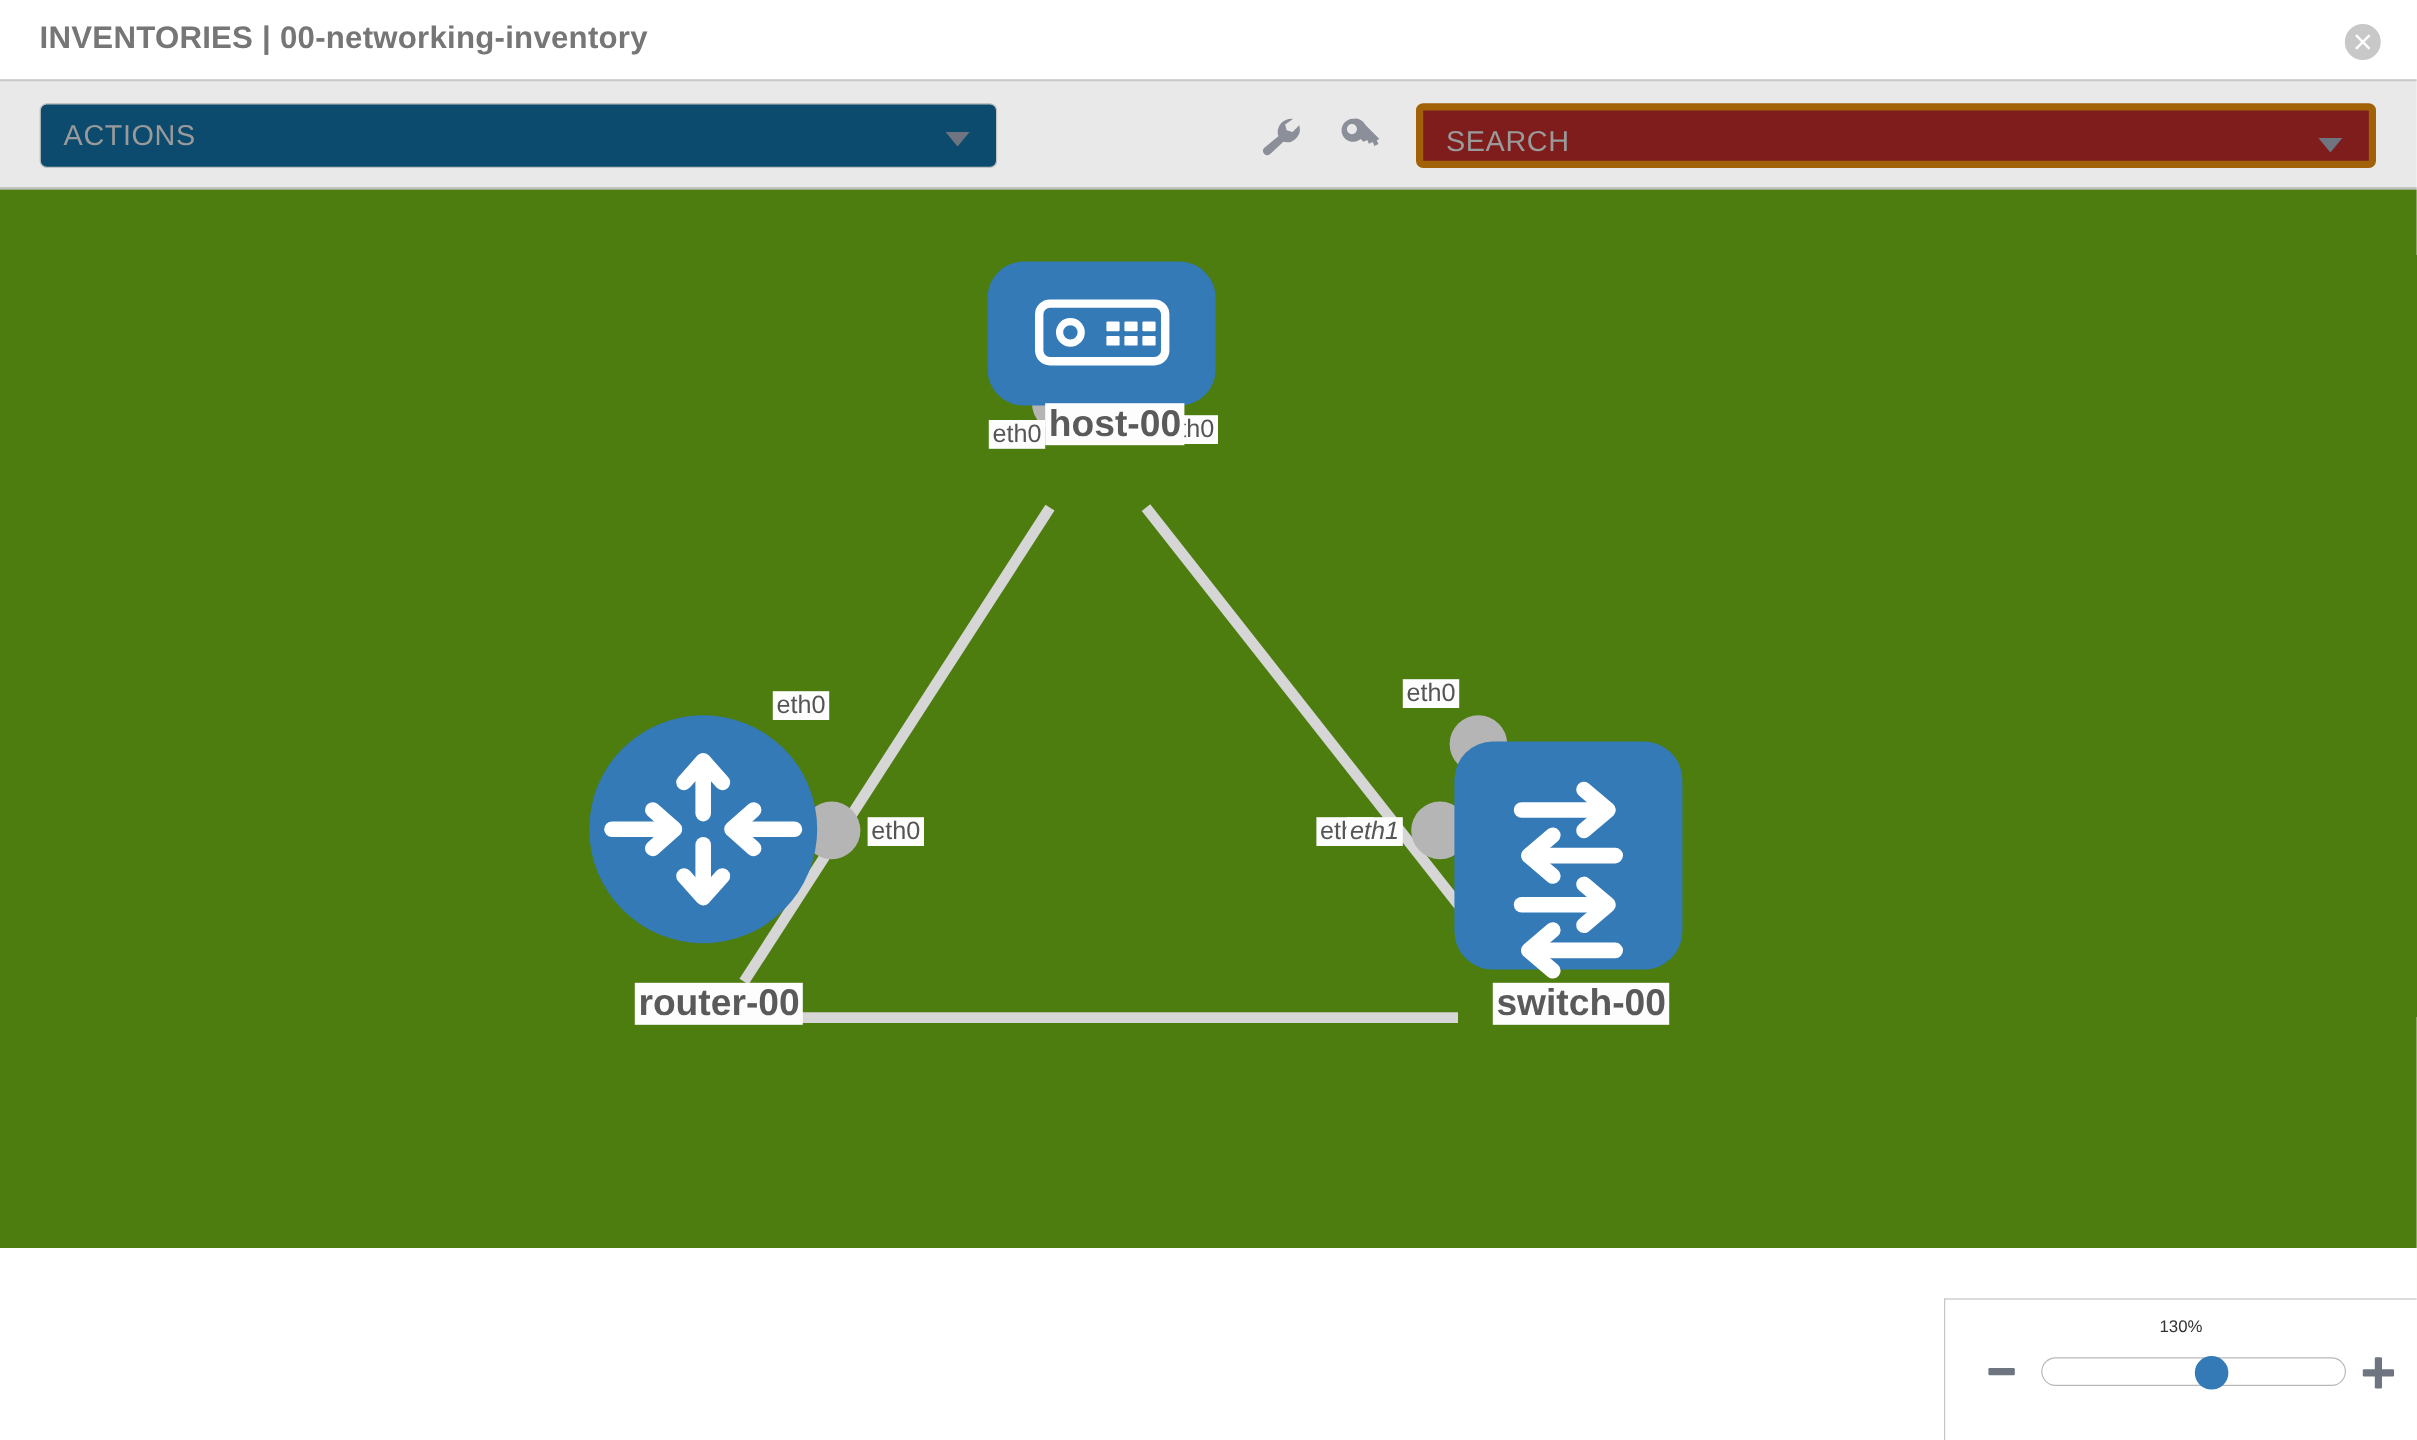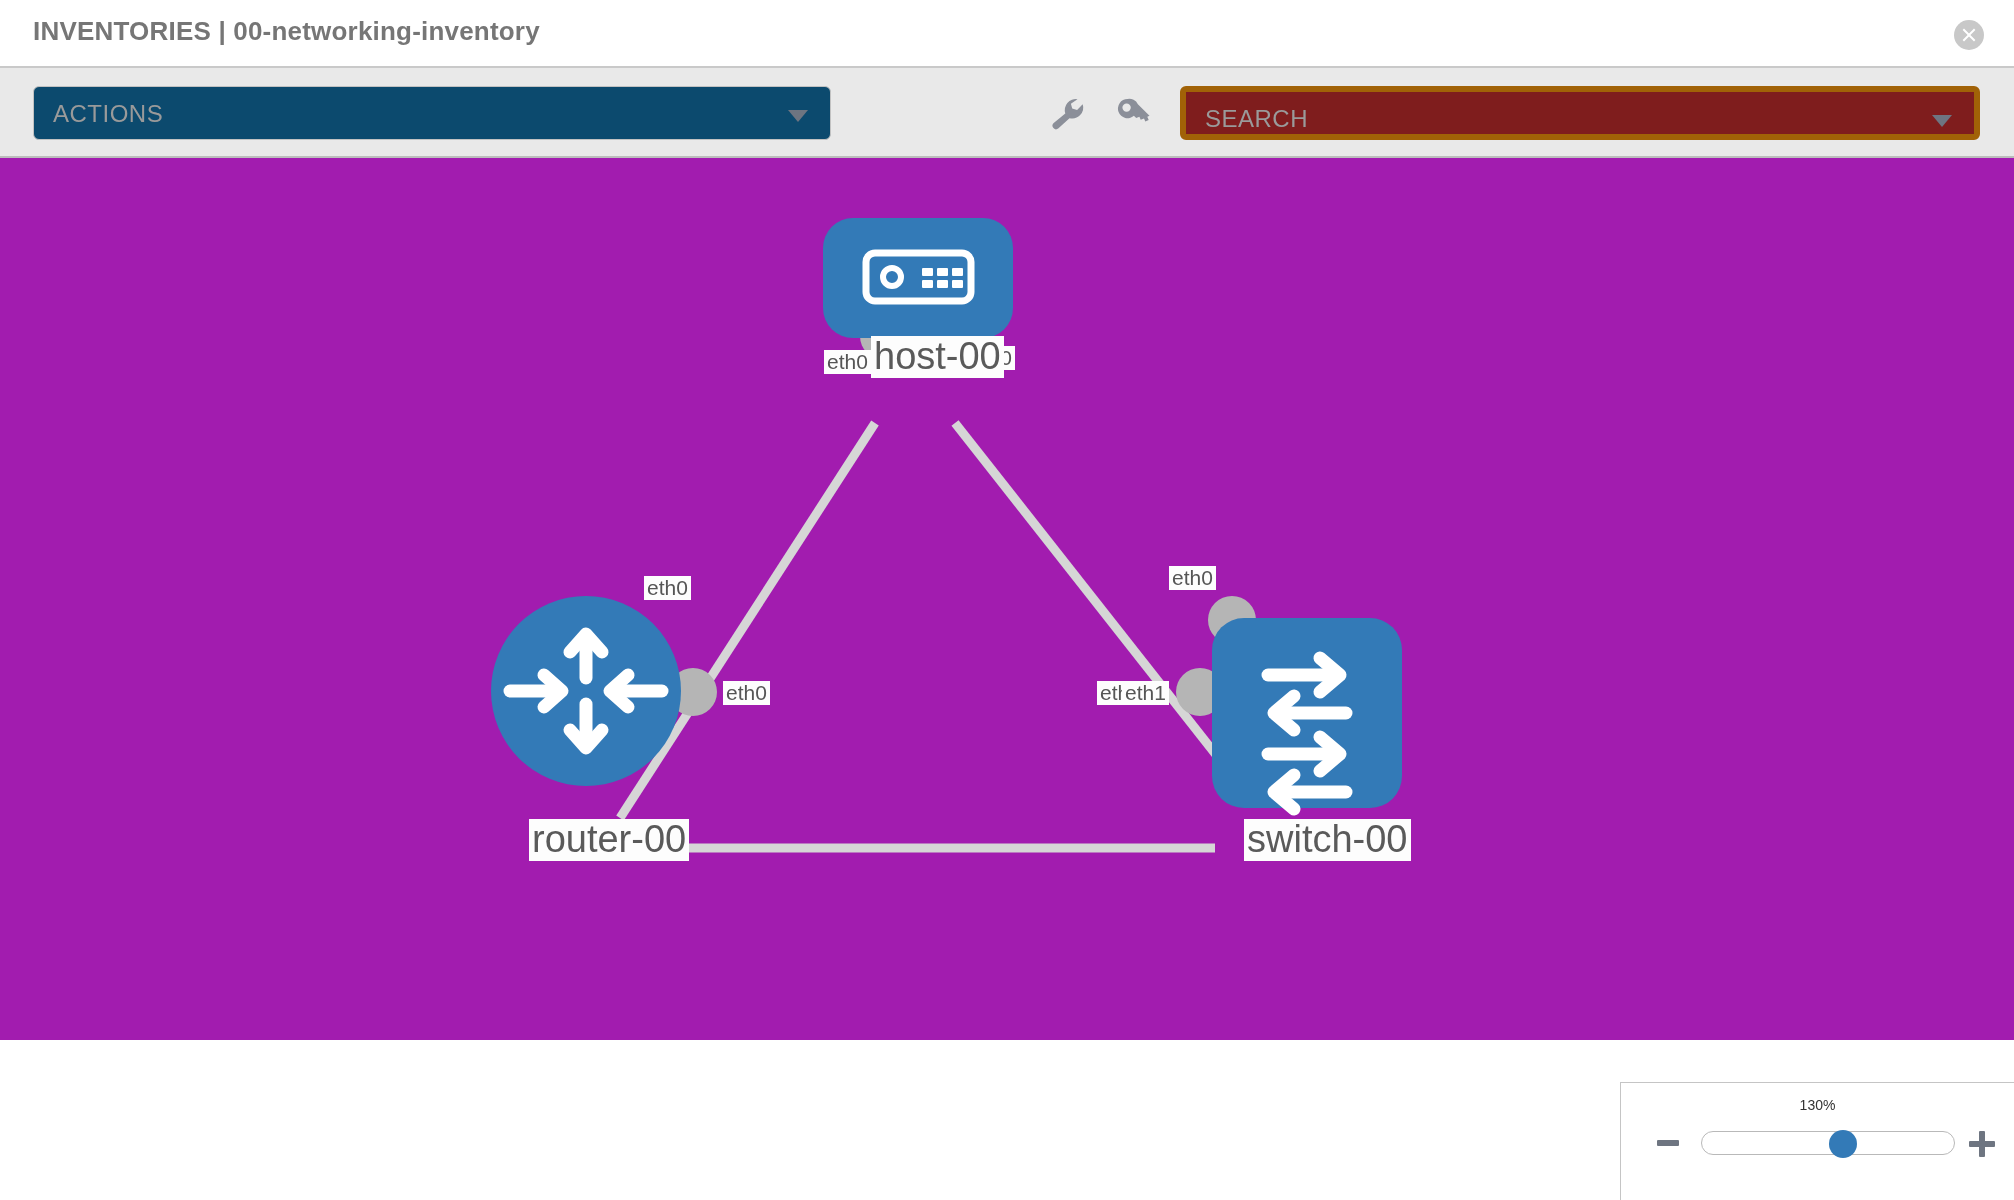--- a/index.html
+++ b/index.html
@@ -103,38 +103,38 @@
     font-size: 24px;
     color: #9a9a9a;
     letter-spacing: 0.5px;
   }
 
   
   .canvas {
     position: absolute;
     left: 0; top: 158px;
     width: 2014px; height: 882px;
-    background: #a21caf;
+    background: #4d7c0f;
     overflow: hidden;
   }
   .topology-svg {
     position: absolute;
     left: 0; top: 0;
     width: 2014px; height: 1042px;
   }
 
   
   .nlabel {
     position: absolute;
     background: #fdfdfd;
     color: #5a5a5a;
     white-space: nowrap;
     line-height: 1.05;
   }
-  .nlabel.node-name { font-size: 38px; padding: 1px 3px; }
+  .nlabel.node-name { font-size: 31px; padding: 1px 3px; font-weight: bold; }
   .nlabel.iface     { font-size: 21px; padding: 1px 3px; color: #555555; }
 
   
   .zoom-panel {
     position: absolute;
     left: 1620px; top: 1082px;
     width: 394px; height: 118px;
     background: #ffffff;
     border-top: 1px solid #c5c5c5;
     border-left: 1px solid #c5c5c5;
@@ -301,21 +301,21 @@
         </g>
       </g>
     </svg>
 
     <div class="nlabel iface" style="left:824px; top:192px;">eth0</div>
     <div class="nlabel iface" style="left:968px; top:188px;">eth0</div>
     <div class="nlabel iface" style="left:644px; top:418px;">eth0</div>
     <div class="nlabel iface" style="left:1169px; top:408px;">eth0</div>
     <div class="nlabel iface" style="left:723px; top:523px;">eth0</div>
     <div class="nlabel iface" style="left:1097px; top:523px;">eth0</div>
-    <div class="nlabel iface" style="left:1122px; top:523px;">eth1</div>
+    <div class="nlabel iface" style="left:1122px; top:523px;font-style:italic;">eth1</div>
 
     <div class="nlabel node-name" style="left:871px; top:178px;">host-00</div>
     <div class="nlabel node-name" style="left:529px; top:661px;">router-00</div>
     <div class="nlabel node-name" style="left:1244px; top:661px;">switch-00</div>
   </div>
 
   <div class="zoom-panel">
     <div class="zoom-pct">130%</div>
     <div class="zoom-minus"></div>
     <div class="zoom-track"></div>

